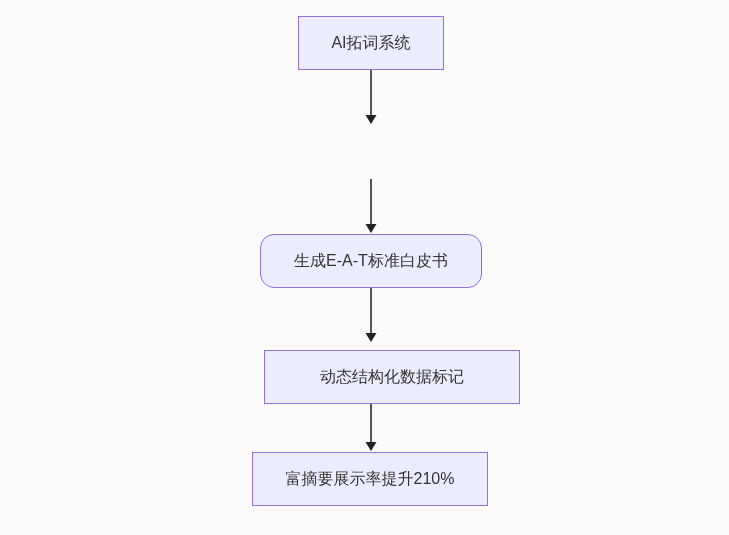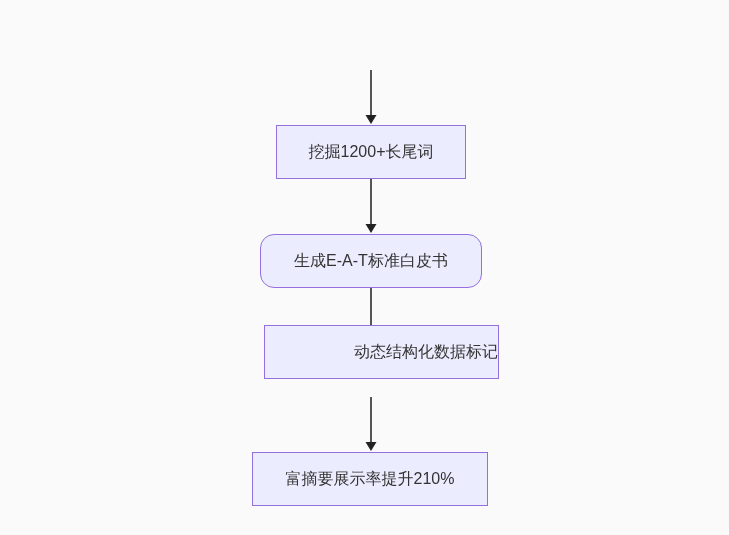--- a/index.html
+++ b/index.html
@@ -55,30 +55,30 @@
     <g>
       <line x1="371" y1="288" x2="371" y2="335" stroke="#555555" stroke-width="2"></line>
       <polygon points="365.5,333 376.5,333 371,342" fill="#222222"></polygon>
     </g>
     <g>
       <line x1="371" y1="397" x2="371" y2="444" stroke="#555555" stroke-width="2"></line>
       <polygon points="365.5,442 376.5,442 371,451" fill="#222222"></polygon>
     </g>
   </svg>
 
+  <div class="node" style="left:298px; top:16px; width:146px;">
+    <span class="node-label">AI拓词系统</span>
+  </div>
 
-  <div class="node" style="left:276px; top:125px; width:190px;">
-    <span class="node-label">挖掘1200+长尾词</span>
-  </div>
 
   <div class="node" style="left:260px; top:234px; width:222px;border-radius:14px;">
     <span class="node-label">生成E-A-T标准白皮书</span>
   </div>
 
-  <div class="node" style="left:264px; top:325px; width:235px;justify-content:flex-end;">
+  <div class="node" style="left:264px; top:350px; width:256px;">
     <span class="node-label">动态结构化数据标记</span>
   </div>
 
   <div class="node" style="left:252px; top:452px; width:236px;">
     <span class="node-label">富摘要展示率提升210%</span>
   </div>
 
 </div>
 
 </body></html>

